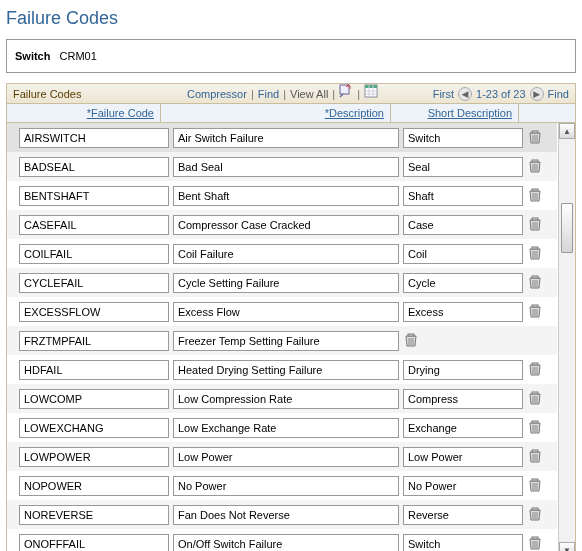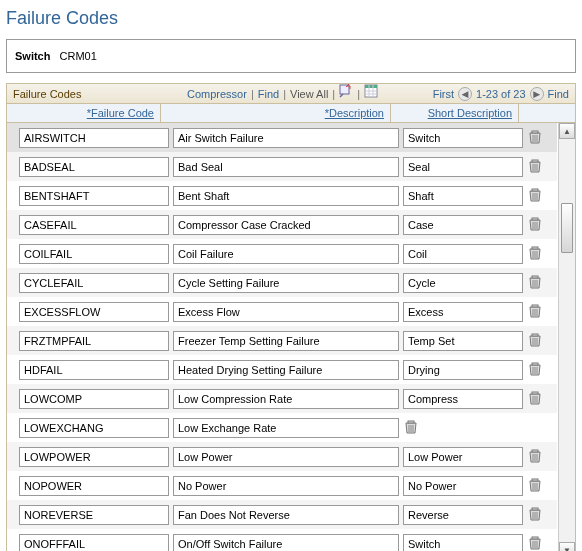--- a/index.html
+++ b/index.html
@@ -189,21 +189,20 @@
                 <rect x="3" y="1" width="6" height="2" fill="#ddd" stroke="#777"></rect>
                 <line x1="4" y1="5" x2="4" y2="12" stroke="#888"></line>
                 <line x1="6" y1="5" x2="6" y2="12" stroke="#888"></line>
                 <line x1="8" y1="5" x2="8" y2="12" stroke="#888"></line>
               </svg></span>
           </span>
         </div>
         <div class="row">
           <input class="cell-input c1" value="FRZTMPFAIL" style="">
           <input class="cell-input c2" value="Freezer Temp Setting Failure" style="">
-          <input class="cell-input c3" value="Temp Set" style="">
           <span class="del">
             <span><svg class="trash" viewBox="0 0 12 14">
                 <path d="M1 3 h10 l-1 10 h-8 z" fill="#ddd" stroke="#777"></path>
                 <rect x="3" y="1" width="6" height="2" fill="#ddd" stroke="#777"></rect>
                 <line x1="4" y1="5" x2="4" y2="12" stroke="#888"></line>
                 <line x1="6" y1="5" x2="6" y2="12" stroke="#888"></line>
                 <line x1="8" y1="5" x2="8" y2="12" stroke="#888"></line>
               </svg></span>
           </span>
         </div>
@@ -231,20 +230,21 @@
                 <rect x="3" y="1" width="6" height="2" fill="#ddd" stroke="#777"></rect>
                 <line x1="4" y1="5" x2="4" y2="12" stroke="#888"></line>
                 <line x1="6" y1="5" x2="6" y2="12" stroke="#888"></line>
                 <line x1="8" y1="5" x2="8" y2="12" stroke="#888"></line>
               </svg></span>
           </span>
         </div>
         <div class="row">
           <input class="cell-input c1" value="LOWEXCHANG" style="">
           <input class="cell-input c2" value="Low Exchange Rate" style="">
+          <input class="cell-input c3" value="Exchange" style="">
           <span class="del">
             <span><svg class="trash" viewBox="0 0 12 14">
                 <path d="M1 3 h10 l-1 10 h-8 z" fill="#ddd" stroke="#777"></path>
                 <rect x="3" y="1" width="6" height="2" fill="#ddd" stroke="#777"></rect>
                 <line x1="4" y1="5" x2="4" y2="12" stroke="#888"></line>
                 <line x1="6" y1="5" x2="6" y2="12" stroke="#888"></line>
                 <line x1="8" y1="5" x2="8" y2="12" stroke="#888"></line>
               </svg></span>
           </span>
         </div>

